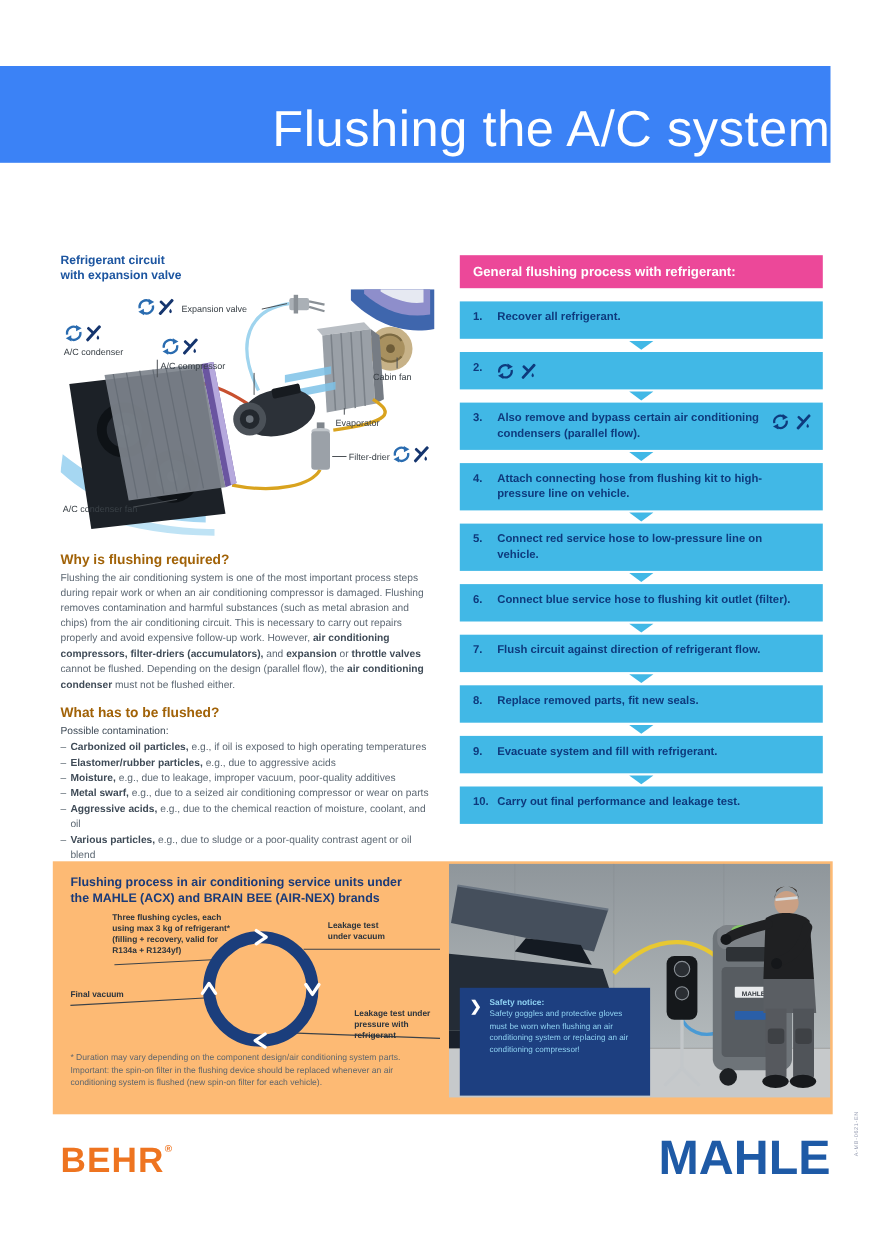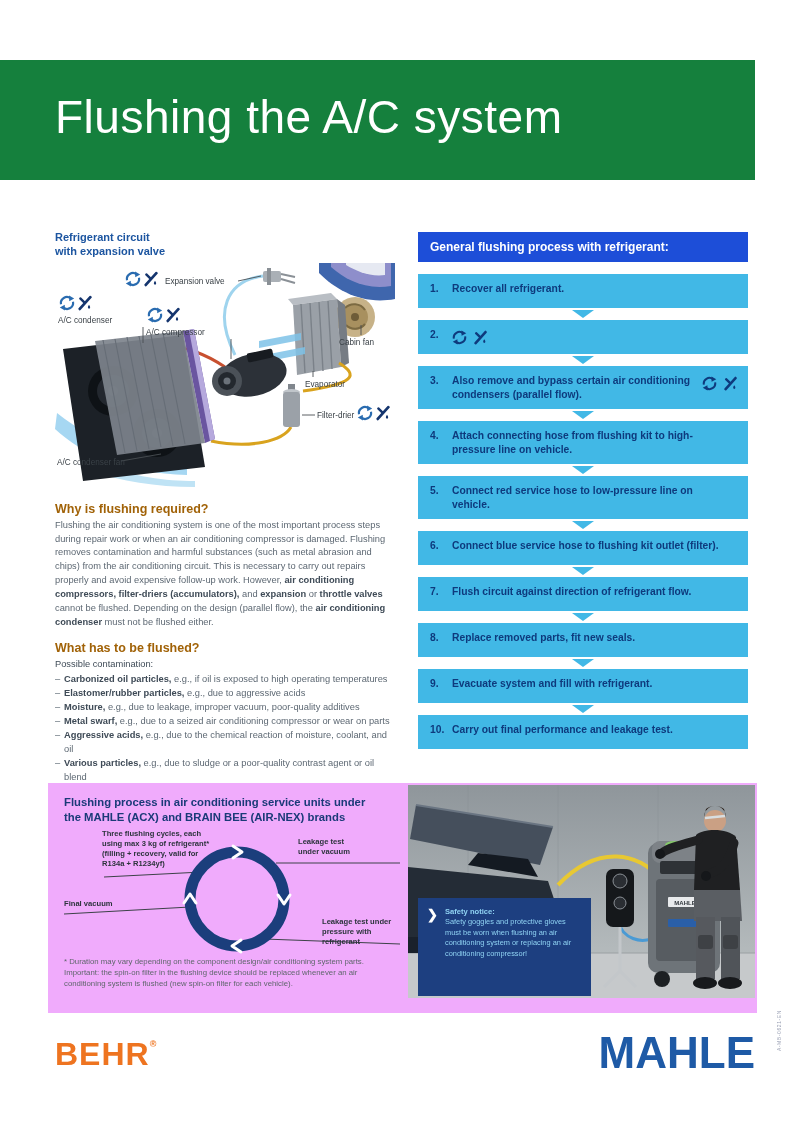--- a/index.html
+++ b/index.html
@@ -1,49 +1,49 @@
 <!DOCTYPE html>
 <html><head>
 <meta charset="utf-8">
 <style>
   html,body{margin:0;padding:0;background:#fff;}
   body{font-family:"Liberation Sans",sans-serif;}
   .page{position:relative;width:800px;height:1136px;background:#fff;overflow:hidden;}
   .prl{white-space:pre-line;}
 
   
-  .masthead{position:absolute;left:0;top:60px;width:755px;height:120px;background:#15803d;}
+  .masthead{position:absolute;left:0;top:60px;width:755px;height:88px;background:#3b82f6;text-align:right;}
   .masthead h1{margin:0;padding:30px 0 0 55px;font-size:46px;font-weight:300;color:#fff;letter-spacing:.5px;}
 
   
   .col-left{position:absolute;left:55px;top:230px;width:340px;}
   .diagram-title{margin:0 0 4px;font-size:11px;font-weight:700;color:#1c55a0;line-height:1.3;}
   svg.diagram{display:block;width:340px;height:228px;}
   .dlabel{font-size:8.2px;fill:#3a4147;}
   .leader{stroke:#4a4f54;stroke-width:.9;}
   h2.sec{margin:11px 0 3px;font-size:12.5px;font-weight:700;color:#a16207;}
   .body-txt{margin:0;font-size:9.3px;line-height:1.5;color:#5d6873;}
   .b{font-weight:700;color:#3f4b57;}
   ul.dash{margin:1px 0 0;padding:0;list-style:none;}
   ul.dash li{font-size:9.3px;line-height:1.5;color:#5d6873;padding-left:9px;position:relative;}
   ul.dash li::before{content:"–";position:absolute;left:0;color:#5d6873;}
   .intro-b{margin:0;font-size:9.3px;line-height:1.5;font-weight:400;color:#3f4b57;}
 
   
   .col-right{position:absolute;left:418px;top:232px;width:330px;}
-  .process-header{background:#1d4ed8;color:#fff;font-weight:700;font-size:12px;padding:8px 12px;margin-bottom:12px;}
+  .process-header{background:#ec4899;color:#fff;font-weight:700;font-size:12px;padding:8px 12px;margin-bottom:12px;}
   .step{background:#41b8e6;color:#0e3a7d;display:flex;align-items:flex-start;padding:8px 10px 8px 12px;font-weight:700;font-size:10.3px;line-height:1.32;min-height:18px;}
   .num{width:22px;flex:none;}
   .stext{flex:1;padding-right:6px;}
   .sicons{flex:none;display:flex;gap:6px;align-items:center;color:#0e3a7d;margin-top:2px;}
   .mini{width:15px;height:15px;display:block;}
   .chev{width:0;height:0;border-left:11px solid transparent;border-right:11px solid transparent;border-top:8px solid #41b8e6;margin:2px auto;}
 
   
-  .bottom-panel{position:absolute;left:48px;top:783px;width:709px;height:230px;background:#f0abfc;}
+  .bottom-panel{position:absolute;left:48px;top:783px;width:709px;height:230px;background:#fdba74;}
   .bp-title{position:absolute;left:16px;top:12px;margin:0;font-size:11.3px;font-weight:700;color:#1a3a78;line-height:1.35;}
   .cycle{position:absolute;left:14px;top:44px;width:345px;height:152px;}
   .cycle svg{position:absolute;left:0;top:0;}
   .cl{position:absolute;font-size:7.6px;font-weight:700;color:#2c343c;line-height:1.3;}
   .footnote{position:absolute;left:16px;top:174px;width:352px;margin:0;font-size:7.8px;line-height:1.4;color:#5f666c;}
   .photo{position:absolute;left:360px;top:2px;width:347px;height:213px;overflow:hidden;}
   .photo svg{display:block;}
   .safety{position:absolute;left:10px;top:113px;width:138px;height:82px;background:#1d3f80;padding:8px 8px 8px 27px;}
   .safety .chevw{position:absolute;left:9px;top:9px;color:#fff;font-size:13px;font-weight:700;}
   .safety .st{font-size:7.6px;font-weight:700;color:#8fd2f2;line-height:1.45;}

